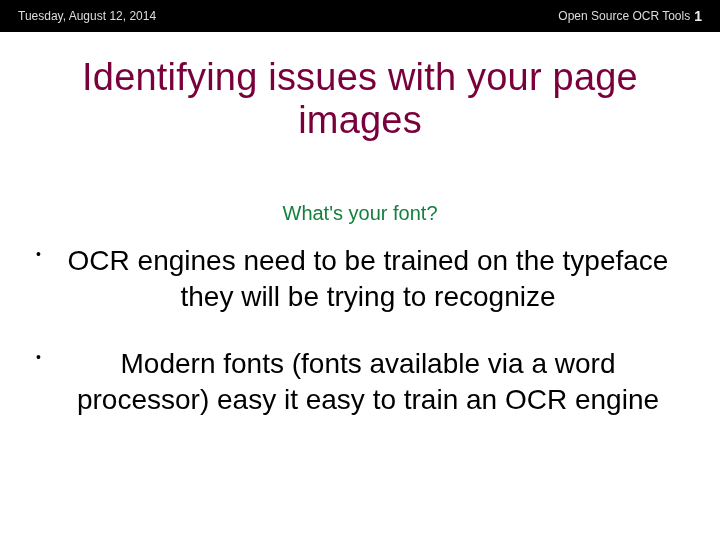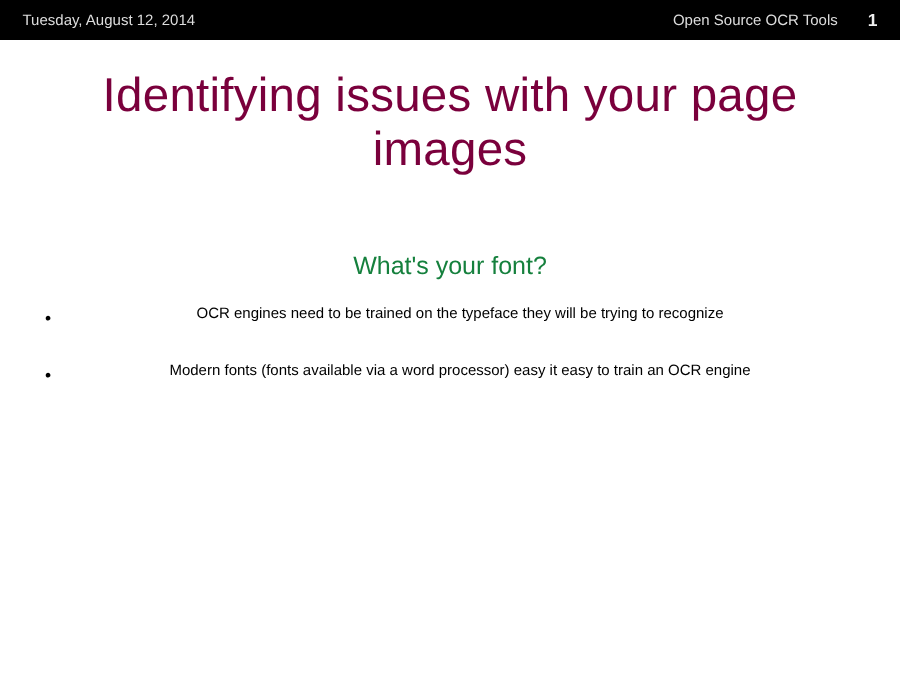--- a/index.html
+++ b/index.html
@@ -7,39 +7,39 @@
   .header {
     background: #000;
     color: #ddd;
     height: 32px;
     display: flex;
     align-items: center;
     justify-content: space-between;
     padding: 0 18px 0 18px;
     font-size: 12px;
   }
-  .header-right { display: flex; align-items: center; gap: 24px; }
+  .header-right { display: flex; align-items: center; gap: 4px; }
   .slide-number { font-weight: bold; font-size: 14px; color: #eee; }
   .content { padding: 24px 36px 20px 36px; }
   .title {
     color: #7a003c;
     font-size: 38px;
     font-weight: normal;
     margin-bottom: 60px;
     letter-spacing: 0.2px;
   }
   .subtitle {
     color: #15803d;
     font-size: 20px;
     font-weight: normal;
     margin-bottom: 18px;
   }
   .bullets { list-style: none; }
   .bullets li {
-    font-size: 12px;
+    font-size: 28px;
     color: #000;
     line-height: 1.3;
     margin-bottom: 30px;
     padding-left: 16px;
     position: relative;
   }
   .bullets li::before {
     content: "•";
     position: absolute;
     left: 0;

